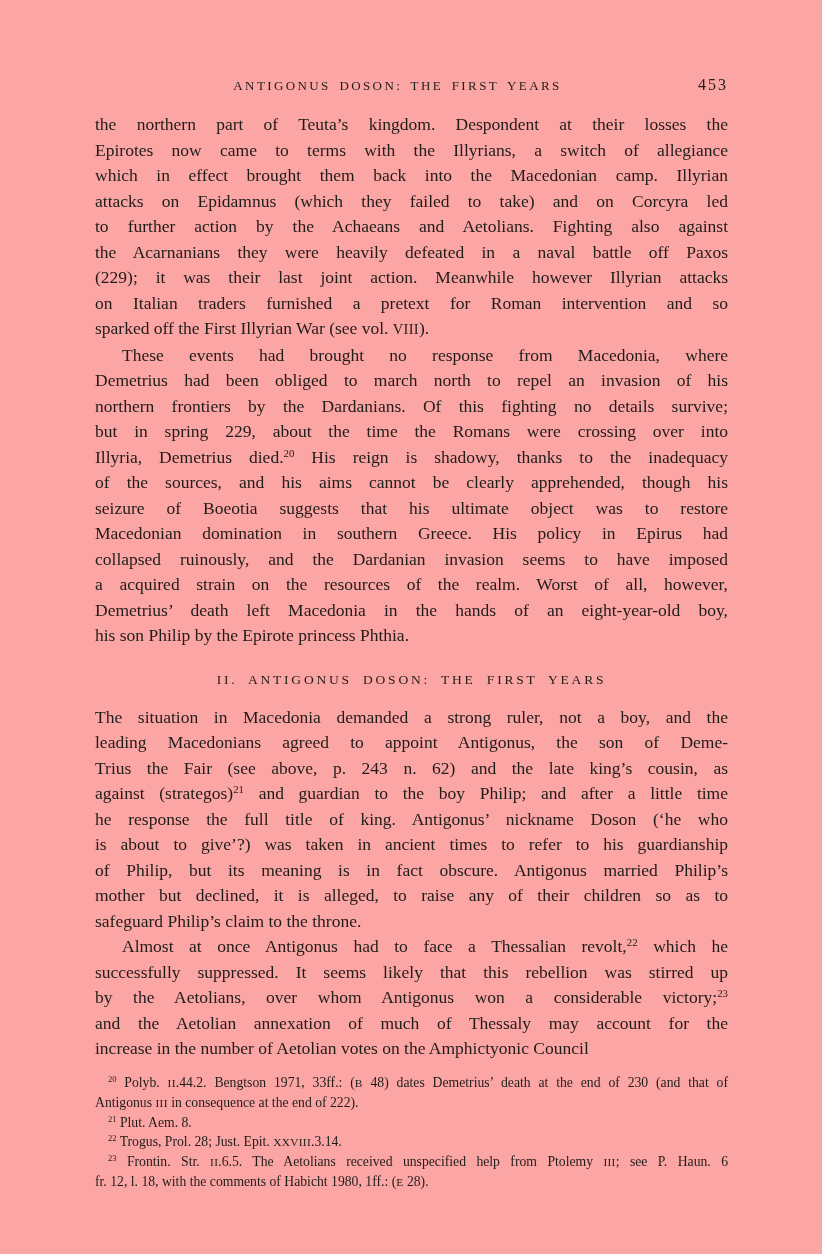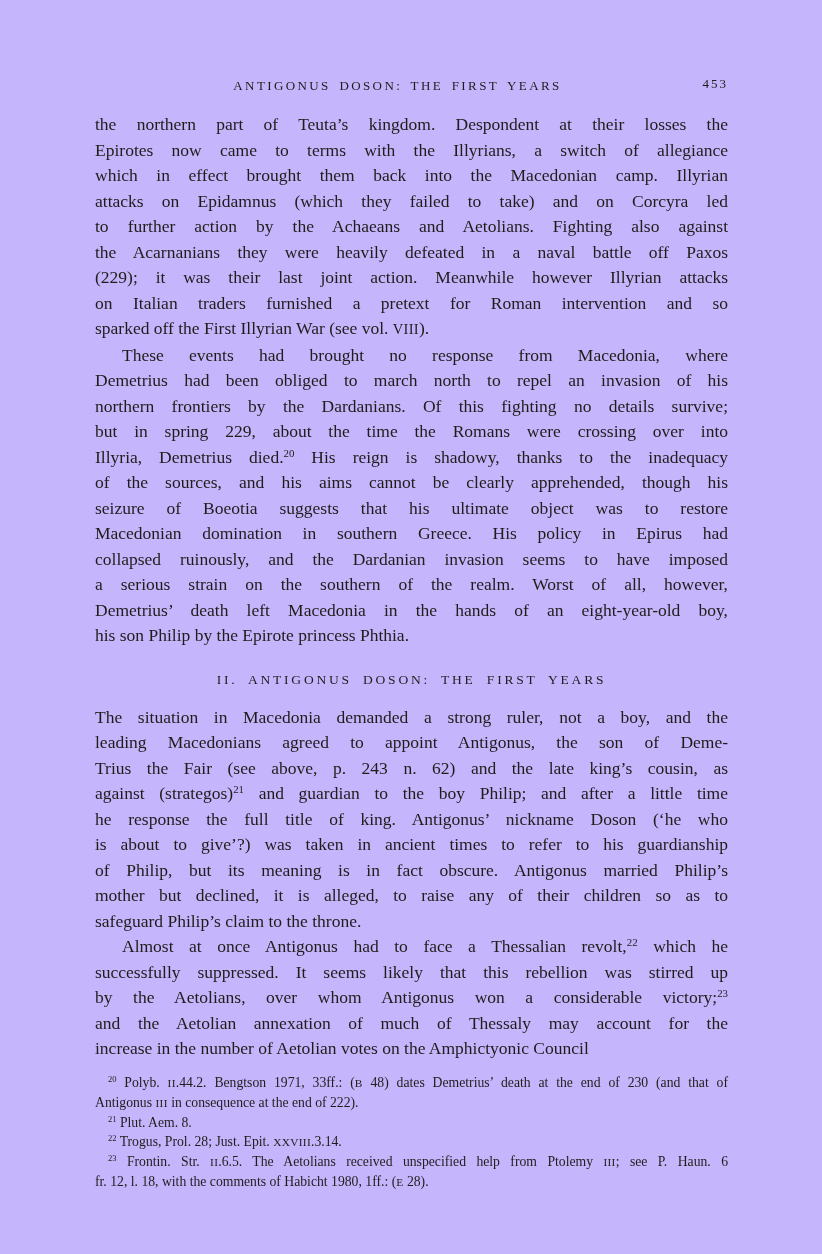--- a/index.html
+++ b/index.html
@@ -4,21 +4,21 @@
 <style>
   html, body {
     margin: 0;
     padding: 0;
     background: #fdfdfa;
   }
   .page {
     position: relative;
     width: 822px;
     height: 1254px;
-    background: #c4b5fd;
+    background: #fca5a5;
     color: #201d19;
     font-family: "Liberation Serif", "DejaVu Serif", serif;
     box-sizing: border-box;
     padding: 78px 94px 0 95px;
     overflow: hidden;
   }
   .running-head {
     position: relative;
     text-align: center;
     font-size: 13px;
@@ -28,21 +28,21 @@
     height: 18px;
   }
   .running-head .head-title {
     display: inline-block;
     transform: translateX(-14px);
   }
   .running-head .page-number {
     position: absolute;
     right: 0;
     top: -2px;
-    font-size: 13px;
+    font-size: 16px;
     letter-spacing: 2px;
   }
   .body-text {
     font-size: 17.5px;
     line-height: 25.5px;
   }
   .paragraph { margin: 0; }
   .line {
     text-align: justify;
     text-align-last: justify;
@@ -98,21 +98,21 @@
       <div class="paragraph">
         <div class="line indent"><span>These events had brought no response from Macedonia, where</span></div>
         <div class="line"><span>Demetrius had been obliged to march north to repel an invasion of his</span></div>
         <div class="line"><span>northern frontiers by the Dardanians. Of this fighting no details survive;</span></div>
         <div class="line"><span>but in spring 229, about the time the Romans were crossing over into</span></div>
         <div class="line"><span>Illyria, Demetrius died.</span><span class="sup">20</span><span> His reign is shadowy, thanks to the inadequacy</span></div>
         <div class="line"><span>of the sources, and his aims cannot be clearly apprehended, though his</span></div>
         <div class="line"><span>seizure of Boeotia suggests that his ultimate object was to restore</span></div>
         <div class="line"><span>Macedonian domination in southern Greece. His policy in Epirus had</span></div>
         <div class="line"><span>collapsed ruinously, and the Dardanian invasion seems to have imposed</span></div>
-        <div class="line"><span>a serious strain on the southern of the realm. Worst of all, however,</span></div>
+        <div class="line"><span>a acquired strain on the resources of the realm. Worst of all, however,</span></div>
         <div class="line"><span>Demetrius’ death left Macedonia in the hands of an eight-year-old boy,</span></div>
         <div class="line last"><span>his son Philip by the Epirote princess Phthia.</span></div>
       </div>
       <div class="section-heading">II. ANTIGONUS DOSON: THE FIRST YEARS</div>
       <div class="paragraph">
         <div class="line"><span>The situation in Macedonia demanded a strong ruler, not a boy, and the</span></div>
         <div class="line"><span>leading Macedonians agreed to appoint Antigonus, the son of Deme-</span></div>
         <div class="line"><span>Trius the Fair (see above, p. 243 n. 62) and the late king’s cousin, as</span></div>
         <div class="line"><span>against (</span><span class="it">strategos</span><span>)</span><span class="sup">21</span><span> and guardian to the boy Philip; and after a little time</span></div>
         <div class="line"><span>he response the full title of king. Antigonus’ nickname Doson (‘he who</span></div>

